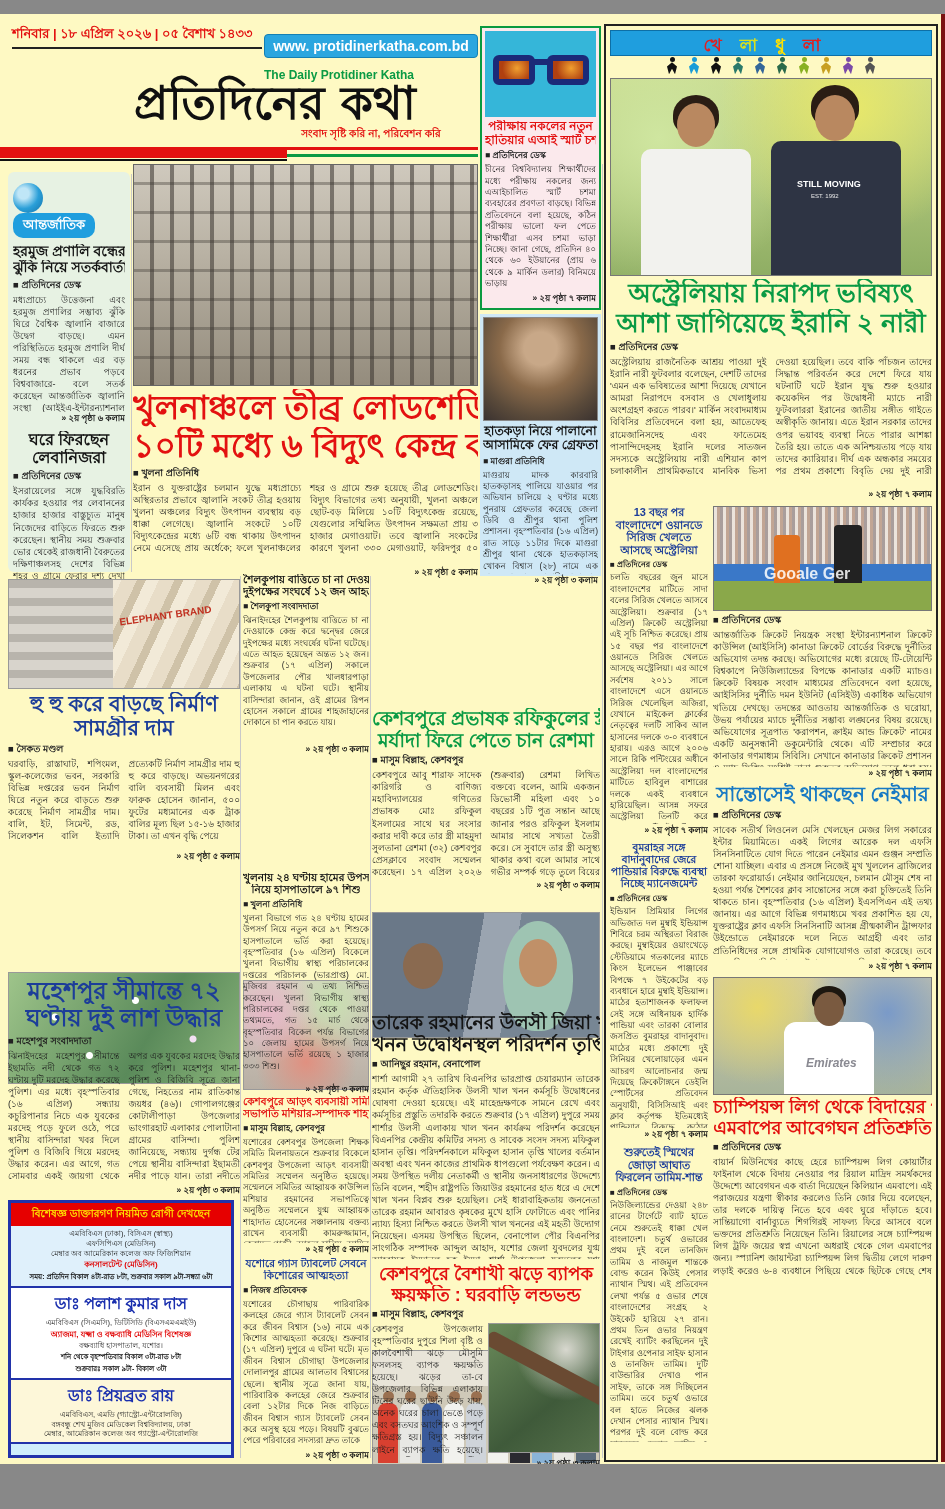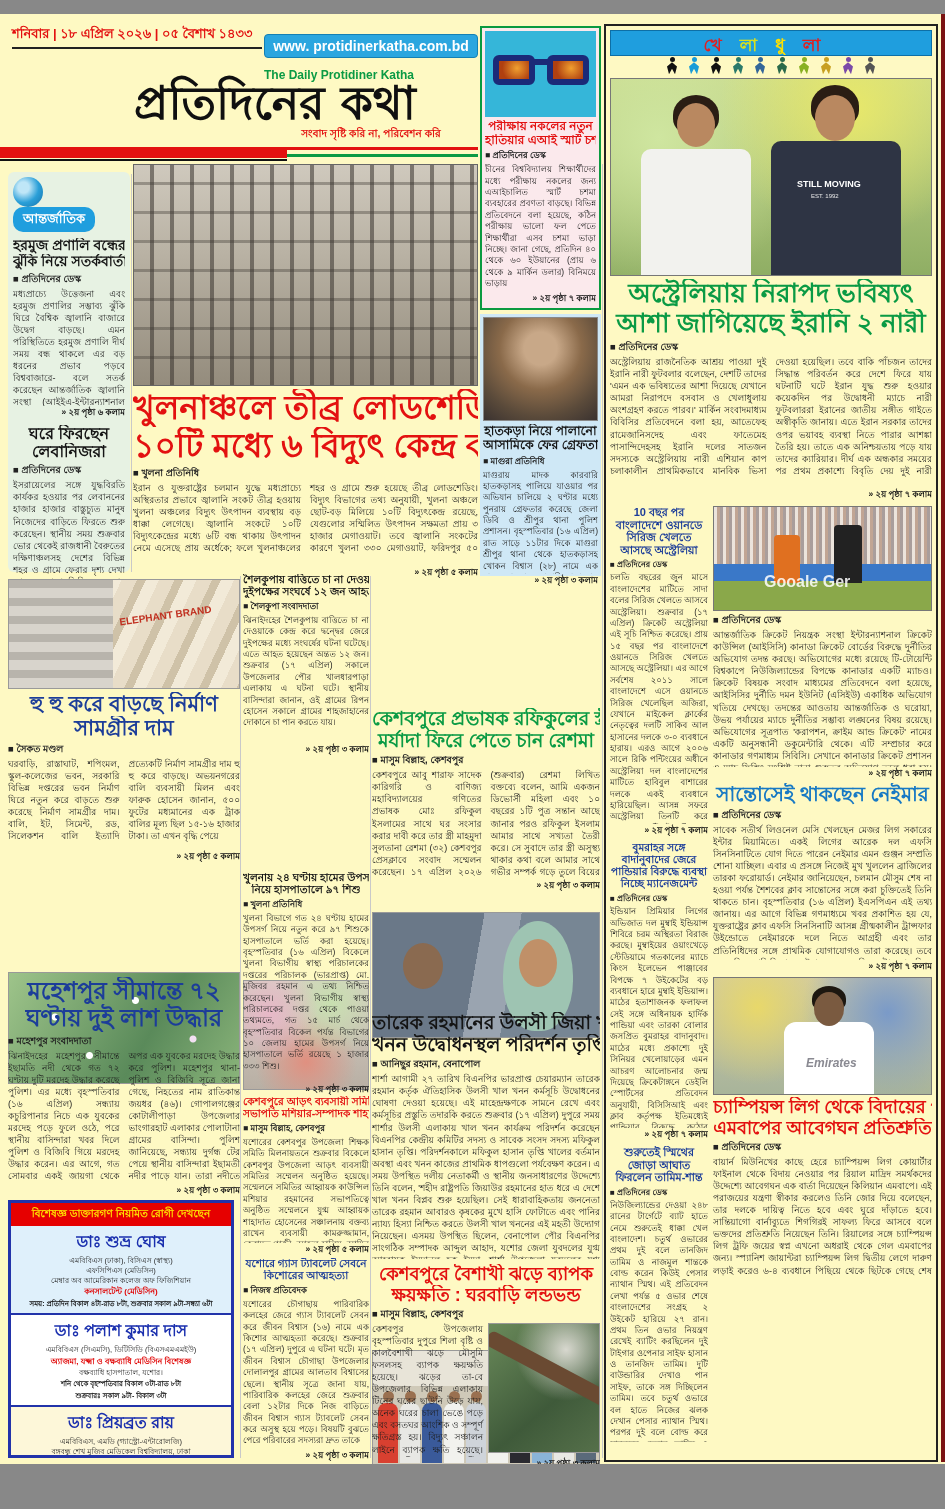--- a/index.html
+++ b/index.html
@@ -20,21 +20,21 @@
 .ph{position:relative;overflow:hidden}
 .vline{position:absolute;width:1px;background:#c9c9c9}
 
 .dateline{color:#e31110;font-weight:bold;font-size:13px;white-space:nowrap}
 .dateline-u{height:2px;background:#222;width:250px;margin-top:2px}
 .webbox{background:#2ba6df;color:#fff;font-weight:bold;font-size:14px;text-align:center;border-radius:4px;padding:3px 0;border:1px solid #1480b4}
 .engtitle{color:#0a9a44;font-weight:bold;font-size:12px;text-align:left}
 .bigtitle{color:#101010;font-weight:bold;font-size:46px;font-family:"DejaVu Serif","Liberation Serif",serif;text-align:center;white-space:nowrap;overflow:hidden}
 .tagline{color:#e31110;font-weight:bold;font-size:10.5px;text-align:center}
 
-.intl{background:#e7f2e3;border-radius:6px;padding:5px 5px}
+.intl{background:#e7f2e3;border-radius:6px;padding:11px 5px}
 .intl-pill{background:#1f9ede;color:#fff;font-weight:bold;font-size:13px;border-radius:10px;padding:2px 10px;display:inline-block}
 .globe{width:30px;height:30px;border-radius:50%;background:radial-gradient(circle at 35% 35%,#bfe6f7 20%,#2a9fd8 55%,#1470a8);display:inline-block;vertical-align:middle;margin-right:2px}
 
 .sports{border:2px solid #222;padding:4px}
 .banner{background:#1f9ede;border:1px solid #0d6fa6;text-align:center;padding:1px 0;height:26px;overflow:hidden}
 .banner span{font-size:17px;font-weight:bold;letter-spacing:18px}
 .b1{color:#e02020}.b2{color:#d6e020}.b3{color:#ffe000}.b4{color:#e02020}
 .picto{height:20px;text-align:center;overflow:hidden;white-space:nowrap}
 .fig{display:inline-block;width:14px;height:17px;position:relative;margin:0 4px;vertical-align:middle}
 .fig::before{content:"";position:absolute;top:0;left:5px;width:5px;height:5px;border-radius:50%;background:currentColor}
@@ -197,21 +197,20 @@
         <div>ঘণ্টায় দুই লাশ উদ্ধার</div>
       </div>
     <div class="by">■ মহেশপুর সংবাদদাতা</div>
     <div class="bd cols2" style="height:134px">ঝিনাইদহের মহেশপুর সীমান্তে ইছামতি নদী থেকে গত ৭২ ঘণ্টায় দুটি মরদেহ উদ্ধার করেছে পুলিশ। এর মধ্যে বৃহস্পতিবার (১৬ এপ্রিল) সন্ধ্যায় কচুরিপানার নিচে এক যুবকের মরদেহ পড়ে ফুলে ওঠে, পরে স্থানীয় বাসিন্দারা খবর দিলে পুলিশ ও বিজিবি গিয়ে মরদেহ উদ্ধার করেন। এর আগে, গত সোমবার একই জায়গা থেকে অপর এক যুবকের মরদেহ উদ্ধার করে পুলিশ। মহেশপুর থানা-পুলিশ ও বিজিবি সূত্রে জানা গেছে, নিহতের নাম রাতিকান্ত জয়ধর (৪৬)। গোপালগঞ্জের কোটালীপাড়া উপজেলার ভাংগারহাট এলাকার পোলাটানা গ্রামের বাসিন্দা। পুলিশ জানিয়েছে, সন্ধ্যায় দুর্গন্ধ টের পেয়ে স্থানীয় বাসিন্দারা ইছামতী নদীর পাড়ে যান। তারা নদীতে থাকা কচুরিপানায় ঢাকা অবস্থায় মরদেহ দেখতে পেয়ে পুলিশে খবর দেন।</div>
     <div class="jmp">» ২য় পৃষ্ঠা ৩ কলাম</div>
   </div>
 
   <div class="abs ad" style="left:8px;top:1186px;width:226px;height:258px">
     <div class="ad-title">বিশেষজ্ঞ ডাক্তারগণ নিয়মিত রোগী দেখছেন</div>
     <div class="doc d1">
-      <div class="nm">ডাঃ শুভ্র ঘোষ</div>
       <div class="dg">এমবিবিএস (ঢাকা), বিসিএস (স্বাস্থ্য)</div>
       <div class="dg">এফসিপিএস (মেডিসিন)</div>
       <div class="dg">মেম্বার অব আমেরিকান কলেজ অফ ফিজিশিয়ান</div>
       <div class="sp">কনসালটেন্ট (মেডিসিন)</div>
       <div class="tm">সময়: প্রতিদিন বিকাল ৪টা-রাত ৮টা, শুক্রবার সকাল ৯টা-সন্ধ্যা ৬টা</div>
     </div>
     <div class="doc d2">
       <div class="nm">ডাঃ পলাশ কুমার দাস</div>
       <div class="dg">এমবিবিএস (সিএমসি), ডিটিসিডি (বিএসএমএমইউ)</div>
       <div class="sp">অ্যাজমা, যক্ষ্মা ও বক্ষব্যাধি মেডিসিন বিশেষজ্ঞ</div>
@@ -331,42 +330,42 @@
           <div>অস্ট্রেলিয়ায় নিরাপদ ভবিষ্যৎ</div>
           <div>আশা জাগিয়েছে ইরানি ২ নারী</div>
         </div>
       <div class="by">■ প্রতিদিনের ডেস্ক</div>
       <div class="bd cols2" style="height:132px">অস্ট্রেলিয়ায় রাজনৈতিক আশ্রয় পাওয়া দুই ইরানি নারী ফুটবলার বলেছেন, দেশটি তাদের 'এমন এক ভবিষ্যতের আশা দিয়েছে যেখানে আমরা নিরাপদে বসবাস ও খেলাধুলায় অংশগ্রহণ করতে পারব।' মার্কিন সংবাদমাধ্যম বিবিসির প্রতিবেদনে বলা হয়, আতেফেহ রামেজানিসদেহ এবং ফাতেমেহ পাসান্দিদেহসহ ইরানি দলের সাতজন সদস্যকে অস্ট্রেলিয়ায় নারী এশিয়ান কাপ চলাকালীন প্রাথমিকভাবে মানবিক ভিসা দেওয়া হয়েছিল। তবে বাকি পাঁচজন তাদের সিদ্ধান্ত পরিবর্তন করে দেশে ফিরে যায় ঘটনাটি ঘটে ইরান যুদ্ধ শুরু হওয়ার কয়েকদিন পর উদ্বোধনী ম্যাচে নারী ফুটবলাররা ইরানের জাতীয় সঙ্গীত গাইতে অস্বীকৃতি জানায়। এতে ইরান সরকার তাদের ওপর ভয়াবহ ব্যবস্থা নিতে পারার আশঙ্কা তৈরি হয়। তাতে এক অনিশ্চয়তায় পড়ে যায় তাদের ক্যারিয়ার। দীর্ঘ এক অন্ধকার সময়ের পর প্রথম প্রকাশ্যে বিবৃতি দেয় দুই নারী ফুটবলার। বিবৃতিতে সমর্থকদের সহানুভূতির জন্য ধন্যবাদ জানিয়ে গোপনীয়তা রক্ষার অনুরোধ করেছেন রামেজানিসদেহ এবং পাসান্দিদেহ। বিবৃতিতে আরো বলা হয়, এই সময়ে আমাদের প্রাথমিক লক্ষ নিজেদের নিরাপত্তা নিশ্চিত করা। সেই সাথে স্বাস্থ্য এবং নতুন</div>
       <div class="jmp">» ২য় পৃষ্ঠা ৭ কলাম</div>
     </div>
     <div class="sports-grid" style="height:936px;margin-top:4px">
       <div class="scol-n">
         <div>
-          <div class="hl blue" style="font-size:11px;white-space:normal">10 বছর পর বাংলাদেশে ওয়ানডে সিরিজ খেলতে আসছে অস্ট্রেলিয়া</div>
+          <div class="hl blue" style="font-size:11px;white-space:normal">13 বছর পর বাংলাদেশে ওয়ানডে সিরিজ খেলতে আসছে অস্ট্রেলিয়া</div>
           <div class="by" style="font-size:8px">■ প্রতিদিনের ডেস্ক</div>
           <div class="bd" style="height:252px;font-size:8.5px">চলতি বছরের জুন মাসে বাংলাদেশের মাটিতে সাদা বলের সিরিজ খেলতে আসবে অস্ট্রেলিয়া। শুক্রবার (১৭ এপ্রিল) ক্রিকেট অস্ট্রেলিয়া এই সূচি নিশ্চিত করেছে। প্রায় ১৫ বছর পর বাংলাদেশে ওয়ানডে সিরিজ খেলতে আসছে অস্ট্রেলিয়া। এর আগে সর্বশেষ ২০১১ সালে বাংলাদেশে এসে ওয়ানডে সিরিজ খেলেছিল অজিরা, যেখানে মাইকেল ক্লার্কের নেতৃত্বের দলটি সাকিব আল হাসানের দলকে ৩-০ ব্যবধানে হারায়। এরও আগে ২০০৬ সালে রিকি পন্টিংয়ের অধীনে অস্ট্রেলিয়া দল বাংলাদেশের মাটিতে হাবিবুল বাশারের দলকে একই ব্যবধানে হারিয়েছিল। আসন্ন সফরে অস্ট্রেলিয়া তিনটি করে ওয়ানডে ও টি-টোয়েন্টি ম্যাচ খেলবে। সূচি অনুযায়ী, প্রথম ওয়ানডে ম্যাচটি হবে ৯ জুন, এরপরের দুটি ম্যাচ হবে যথাক্রমে ১১ ও ১৪ জুন। সবকটি ম্যাচই অনুষ্ঠিত হবে মিরপুরের শেরে বাংলা জাতীয় ক্রিকেট</div>
           <div class="jmp">» ২য় পৃষ্ঠা ৭ কলাম</div>
         </div>
         <div>
           <div class="hl blue" style="font-size:10.5px;white-space:normal;margin-top:4px">বুমরাহর সঙ্গে বাদানুবাদের জেরে পান্ডিয়ার বিরুদ্ধে ব্যবস্থা নিচ্ছে ম্যানেজমেন্ট</div>
           <div class="by" style="font-size:8px">■ প্রতিদিনের ডেস্ক</div>
           <div class="bd" style="height:222px;font-size:8.5px">ইন্ডিয়ান প্রিমিয়ার লিগের অভিজাত দল মুম্বাই ইন্ডিয়ান্স শিবিরে চরম অস্থিরতা বিরাজ করছে। মুম্বাইয়ের ওয়াংখেড়ে স্টেডিয়ামে গতকালের ম্যাচে কিংস ইলেভেন পাঞ্জাবের বিপক্ষে ৭ উইকেটের বড় ব্যবধানে হারে মুম্বাই ইন্ডিয়ান্স। মাঠের হতাশাজনক ফলাফল সেই সঙ্গে অধিনায়ক হার্দিক পান্ডিয়া এবং তারকা বোলার জসপ্রিত বুমরাহর বাদানুবাদ। মাঠের মধ্যে প্রকাশ্যে দুই সিনিয়র খেলোয়াড়ের এমন আচরণ আলোচনার জন্ম দিয়েছে ক্রিকেটাঙ্গনে ডেইলি স্পোর্টসের প্রতিবেদন অনুযায়ী, বিসিসিআই এবং ক্লাব কর্তৃপক্ষ ইতিমধ্যেই পান্ডিয়ার বিরুদ্ধে কঠোর ব্যবস্থা নেওয়ার কথা বিবেচনা করছে ঘটনার সূত্রপাত ফিল্ডিং সাজানোকে নিয়ে। দ্বিতীয় উইকেট জুটি যখন ভাঙতে পারছিলো না বোলাররা। হার্দিক নিজের কৌশলে অটল থেকে বুমরাহর পরামর্শ উপেক্ষা করে। পরিস্থিতি আরও জটিল হয়ে ওঠে পাঞ্জাব কিংসের ব্যাটসম্যানরা</div>
           <div class="jmp">» ২য় পৃষ্ঠা ৭ কলাম</div>
         </div>
         <div>
           <div class="hl blue" style="font-size:11px;white-space:normal;margin-top:4px">শুরুতেই স্মিথের জোড়া আঘাত ফিরলেন তামিম-শান্ত</div>
           <div class="by" style="font-size:8px">■ প্রতিদিনের ডেস্ক</div>
           <div class="bd" style="height:268px;font-size:8.5px">নিউজিল্যান্ডের দেওয়া ২৪৮ রানের টার্গেটে ব্যাট হাতে নেমে শুরুতেই ধাক্কা খেল বাংলাদেশ। চতুর্থ ওভারের প্রথম দুই বলে তানজিদ তামিম ও নাজমুল শান্তকে বোল্ড করেন কিউই পেসার ন্যাথান স্মিথ। এই প্রতিবেদন লেখা পর্যন্ত ৫ ওভার শেষে বাংলাদেশের সংগ্রহ ২ উইকেট হারিয়ে ২৭ রান। প্রথম তিন ওভার নিয়ন্ত্রণ রেখেই ব্যাটিং করছিলেন দুই টাইগার ওপেনার সাইফ হাসান ও তানজিদ তামিম। দুটি বাউন্ডারির দেখাও পান সাইফ, তাকে সঙ্গ দিচ্ছিলেন তামিম। তবে চতুর্থ ওভারে বল হাতে নিজের ঝলক দেখান পেসার ন্যাথান স্মিথ। পরপর দুই বলে বোল্ড করে সাজঘরে ফেরান তামিম ও শান্তকে। তামিম আউট হওয়ার পর শান্ত মাঠে নেমেই স্মিথের দুর্দান্ত এক ডেলিভারিতে গোল্ডেন ডাকের লজ্জা হজম করেন।</div>
         </div>
       </div>
       <div class="scol-w">
         <div class="ph ph-cricket" style="width:100%;height:105px;border:1px solid #777">
           <span class="sil orange" style="left:60px;top:28px;width:26px;height:48px"></span>
           <span class="sil" style="left:120px;top:18px;width:28px;height:58px"></span>
-          <span class="wm" style="left:50px;top:66px">Gooale Ger</span>
+          <span class="wm" style="left:50px;top:58px">Gooale Ger</span>
         </div>
         <div>
           <div class="by">■ প্রতিদিনের ডেস্ক</div>
           <div class="bd" style="height:138px">আন্তর্জাতিক ক্রিকেট নিয়ন্ত্রক সংস্থা ইন্টারন্যাশনাল ক্রিকেট কাউন্সিল (আইসিসি) কানাডা ক্রিকেট বোর্ডের বিরুদ্ধে দুর্নীতির অভিযোগ তদন্ত করছে। অভিযোগের মধ্যে রয়েছে টি-টোয়েন্টি বিশ্বকাপে নিউজিল্যান্ডের বিপক্ষে কানাডার একটি ম্যাচও। ক্রিকেট বিষয়ক সংবাদ মাধ্যমের প্রতিবেদনে বলা হয়েছে, আইসিসির দুর্নীতি দমন ইউনিট (এসিইউ) একাধিক অভিযোগ খতিয়ে দেখছে। তদন্তের আওতায় আন্তর্জাতিক ও ঘরোয়া, উভয় পর্যায়ের ম্যাচে দুর্নীতির সম্ভাব্য লঙ্ঘনের বিষয় রয়েছে। অভিযোগের সূত্রপাত 'করাপশন, ক্রাইম আন্ড ক্রিকেট' নামের একটি অনুসন্ধানী ডকুমেন্টারি থেকে। এটি সম্প্রচার করে কানাডার গণমাধ্যম সিবিসি। সেখানে কানাডার ক্রিকেট প্রশাসন ও ম্যাচ ফিক্সিং সংশ্লিষ্ট নানা গুরুতর অভিযোগ তুলে ধরা হয়। বিশেষ করে ১৭ ফেব্রুয়ারি চেন্নাইয়ে অনুষ্ঠিত টি-টোয়েন্টি বিশ্বকাপের ম্যাচটি তদন্তের কেন্দ্রে এসেছে। ওই ম্যাচে কানাডা আগে ব্যাট করে ৪ উইকেটে ১৭৩ রান তোলে। পরে নিউজিল্যান্ড মাত্র ১৫.১ ওভারে ৮ উইকেট হাতে রেখে জয় তুলে নেয়। নিউজিল্যান্ডের হয়ে</div>
           <div class="jmp">» ২য় পৃষ্ঠা ৭ কলাম</div>
         </div>
         <div>
           <div class="hl lblue" style="font-size:20px;margin-top:2px">সান্তোসেই থাকছেন নেইমার</div>
           <div class="by">■ প্রতিদিনের ডেস্ক</div>
           <div class="bd" style="height:136px">সাবেক সতীর্থ লিওনেল মেসি খেলছেন মেজর লিগ সকারের ইন্টার মিয়ামিতে। একই লিগের আরেক দল এফসি সিনসিনাটিতে যোগ দিতে পারেন নেইমার এমন গুঞ্জন সম্প্রতি শোনা যাচ্ছিল। এবার এ প্রসঙ্গে নিজেই মুখ খুললেন ব্রাজিলের তারকা ফরোয়ার্ড। নেইমার জানিয়েছেন, চলমান মৌসুম শেষ না হওয়া পর্যন্ত শৈশবের ক্লাব সান্তোসের সঙ্গে করা চুক্তিতেই তিনি থাকতে চান। বৃহস্পতিবার (১৬ এপ্রিল) ইএসপিএন এই তথ্য জানায়। এর আগে বিভিন্ন গণমাধ্যমে খবর প্রকাশিত হয় যে, যুক্তরাষ্ট্রের ক্লাব এফসি সিনসিনাটি আসন্ন গ্রীষ্মকালীন ট্রান্সফার উইন্ডোতে নেইমারকে দলে নিতে আগ্রহী এবং তার প্রতিনিধিদের সঙ্গে প্রাথমিক যোগাযোগও তারা করেছে। তবে এসব নিয়ে প্রতিক্রিয়ায় নেইমার বলেন, ভবিষ্যৎ ট্রান্সফার নিয়ে এখনই কিছু নিশ্চিত নয়; আপাতত তিনি সান্তোসের সঙ্গেই থাকতে চান। মেজর লিগ সকারে খেলার সম্ভাবনা আপাতত উড়িয়ে দিয়েছেন তিনি। চোটের কারণে চলতি বছরে এখন পর্যন্ত মাত্র আটটি ম্যাচ খেলেছেন নেইমার, যেখানে</div>

